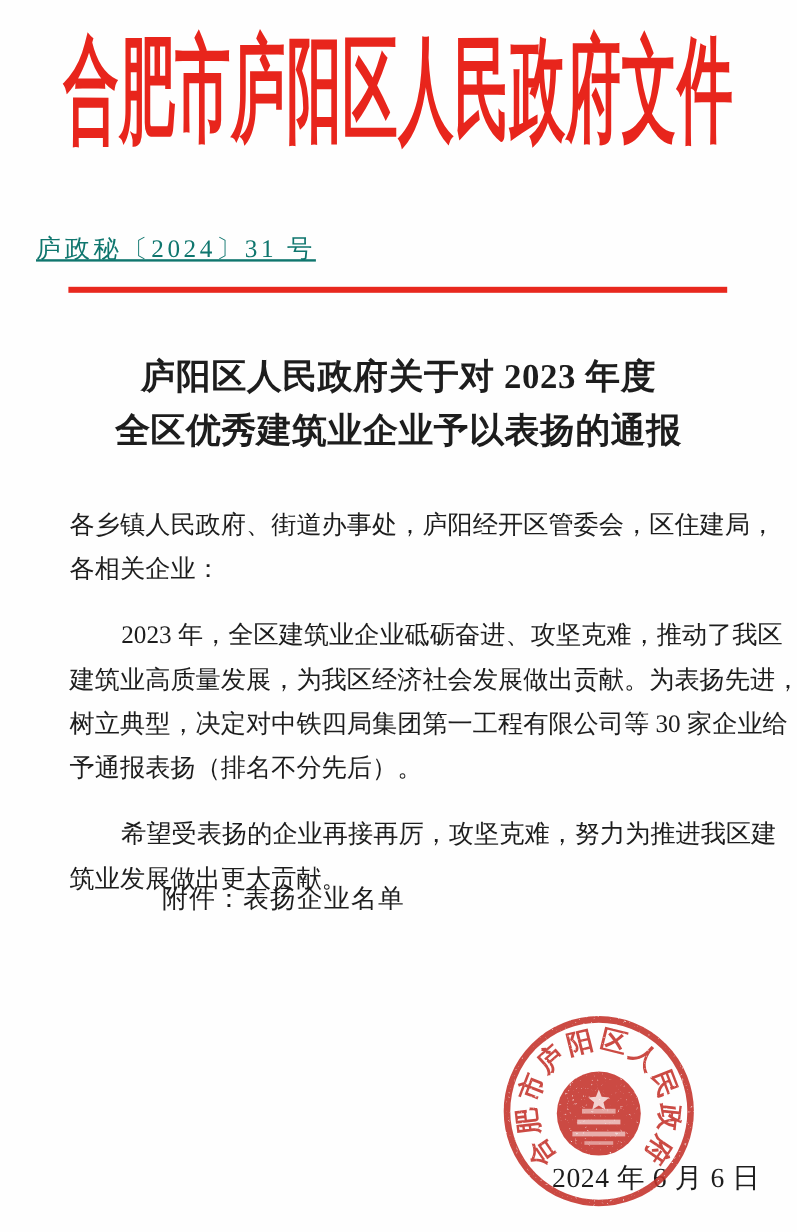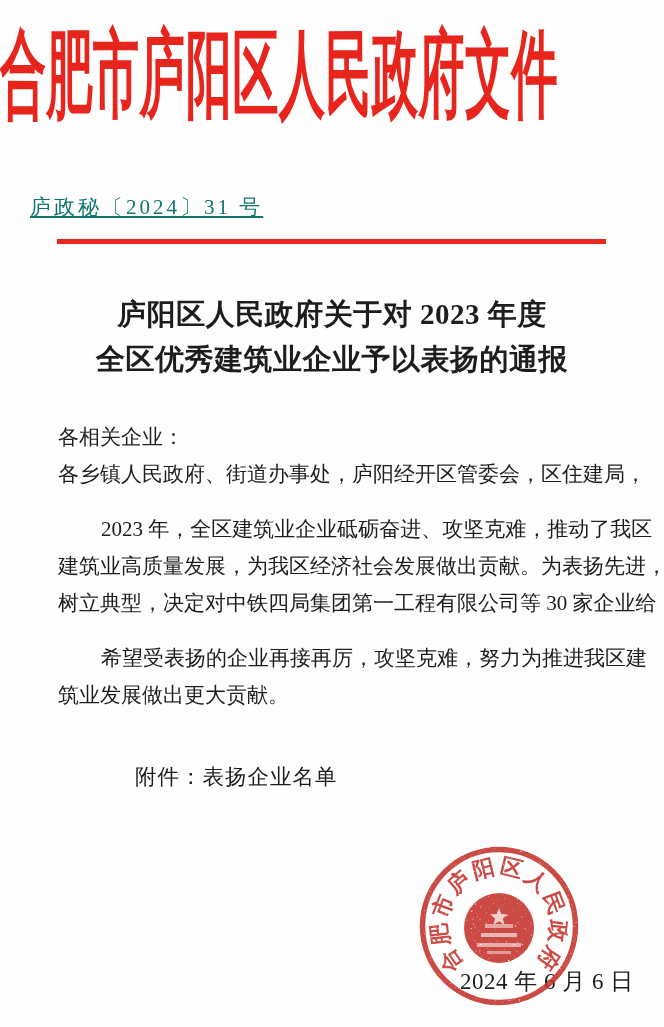--- a/index.html
+++ b/index.html
@@ -13,21 +13,21 @@
     font-family: "Liberation Serif", "DejaVu Serif", serif;
     color: #1d1d1d;
   }
 
   
   .banner {
     position: absolute;
     top: 26px;
     left: 0;
     width: 100%;
-    text-align: left;
+    text-align: center;
     line-height: 48px;
     height: 106px;
   }
   .banner-text {
     display: inline-block;
     font-size: 46px;
     font-weight: bold;
     color: #e8251c;
     letter-spacing: 0.5px;
     transform: scaleY(2.08);
@@ -86,21 +86,21 @@
     font-size: 21px;
     line-height: 37px;
     letter-spacing: 0px;
     white-space: nowrap;
   }
   .body-line.indent { text-indent: 43px; margin-top: 18px; }
 
   
   .attachment {
     position: absolute;
-    top: 762px;
+    top: 734px;
     left: 135px;
     font-size: 21.5px;
     letter-spacing: 1px;
     white-space: nowrap;
   }
 
   
   .issue-date {
     position: absolute;
     top: 966px;
@@ -133,25 +133,26 @@
   <div class="doc-number">庐政秘〔2024〕31 号</div>
 
   <div class="divider"></div>
 
   <div class="title">
     <div class="title-line">庐阳区人民政府关于对 2023 年度</div>
     <div class="title-line">全区优秀建筑业企业予以表扬的通报</div>
   </div>
 
   <div class="body-text">
+    <div class="body-line">各乡镇人民政府、街道办事处，庐阳经开区管委会，区住建局，</div>
     <div class="body-line">各相关企业：</div>
-    <div class="body-line">各乡镇人民政府、街道办事处，庐阳经开区管委会，区住建局，</div>
     <div class="body-line indent">2023 年，全区建筑业企业砥砺奋进、攻坚克难，推动了我区</div>
     <div class="body-line">建筑业高质量发展，为我区经济社会发展做出贡献。为表扬先进，</div>
     <div class="body-line">树立典型，决定对中铁四局集团第一工程有限公司等 30 家企业给</div>
+    <div class="body-line">予通报表扬（排名不分先后）。</div>
     <div class="body-line indent">希望受表扬的企业再接再厉，攻坚克难，努力为推进我区建</div>
     <div class="body-line">筑业发展做出更大贡献。</div>
   </div>
 
   <div class="attachment">附件：表扬企业名单</div>
 
   <div class="issue-date">2024 年 6 月 6 日</div>
 
   <svg class="seal" width="204" height="204" viewBox="0 0 204 204">
     <defs>

